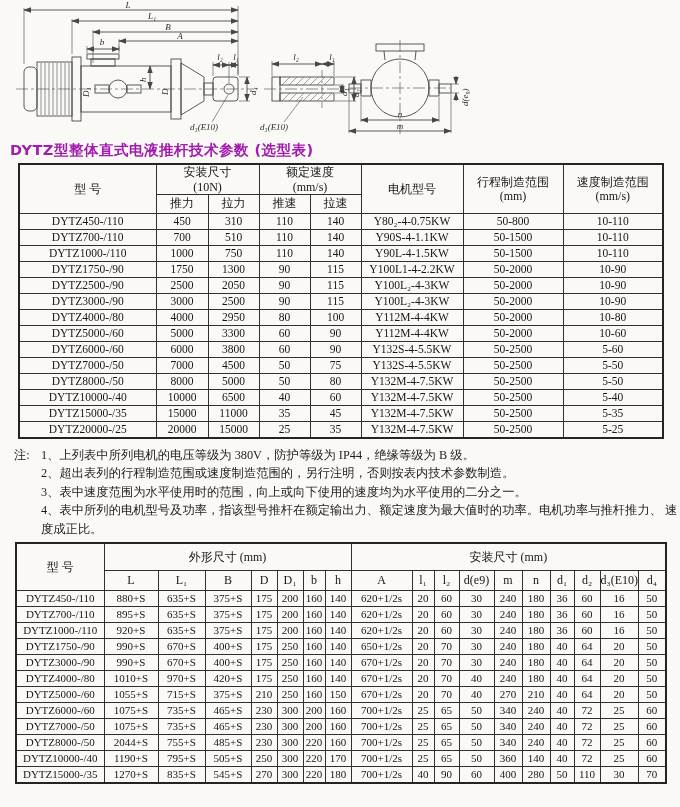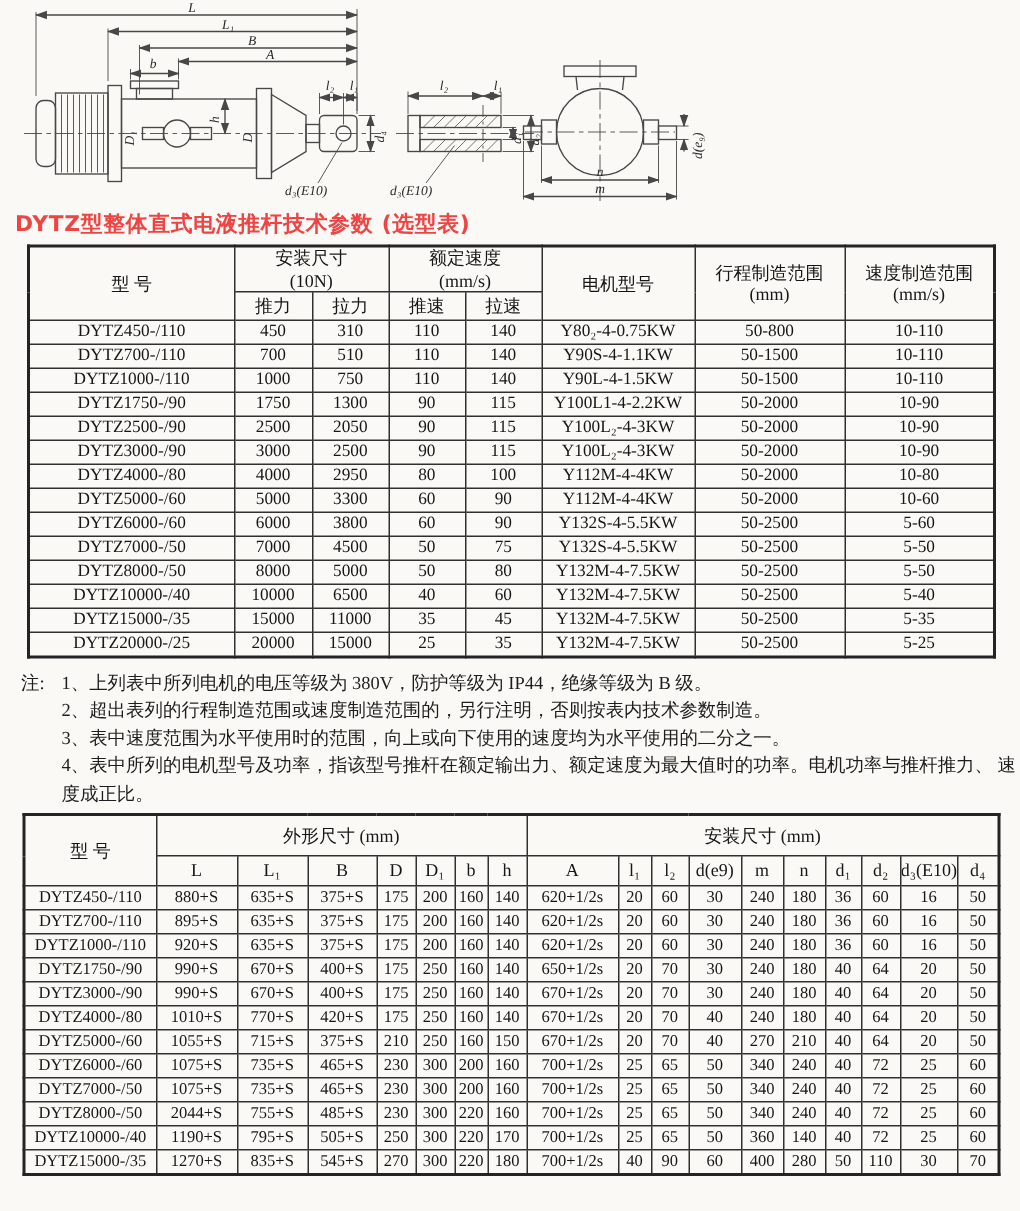--- a/index.html
+++ b/index.html
@@ -7,36 +7,36 @@
     width:680px; height:807px;
     background:#faf9f5;
     color:#1b1b1b;
     font-family:"Liberation Serif","DejaVu Serif",serif;
   }
   .page { position:relative; width:680px; height:807px; overflow:hidden; }
 
   .doc-title {
     font-family:"DejaVu Sans","Liberation Sans",sans-serif;
     font-weight:bold; font-size:14.5px; line-height:20px;
-    margin:2px 0 3px 10px; letter-spacing:0.5px; color:#ef4444;
+    margin:2px 0 3px 10px; letter-spacing:0.5px; color:#a21caf;
   }
 
   table { border-collapse:collapse; table-layout:fixed; }
   table { border:2px solid #242424; }
   th, td {
     border:1px solid #303030;
     text-align:center; vertical-align:middle;
     padding:0; overflow:hidden; white-space:nowrap;
     font-size:11.5px; line-height:1.2; color:#161616;
   }
   th { font-weight:normal; white-space:pre-line; font-size:12px; }
 
   #table1 { width:644px; margin:0 0 0 18px; }
   #table1 thead tr.h-top th { height:29px; }
-  #table1 thead tr.h-sub th { height:18px; border-bottom-width:1.5px; }
+  #table1 thead tr.h-sub th { height:18px; border-bottom-width:1.5px;font-family:Liberation Mono, monospace; }
   #table1 td { height:15px; }
 
   .notes {
     position:relative; width:648px;
     margin:7px 0 0 14px; padding-left:27px;
     font-size:12.3px; line-height:1.5; color:#1d1d1d;
   }
   .notes-label { position:absolute; left:0; top:0; }
   .note-item { margin:0; }
 
@@ -499,21 +499,21 @@
           <td>240</td>
           <td>180</td>
           <td>40</td>
           <td>64</td>
           <td>20</td>
           <td>50</td>
         </tr>
         <tr>
           <td>DYTZ4000-/80</td>
           <td>1010+S</td>
-          <td>770+S</td>
+          <td>970+S</td>
           <td>420+S</td>
           <td>175</td>
           <td>250</td>
           <td>160</td>
           <td>140</td>
           <td>670+1/2s</td>
           <td>20</td>
           <td>70</td>
           <td>40</td>
           <td>240</td>

